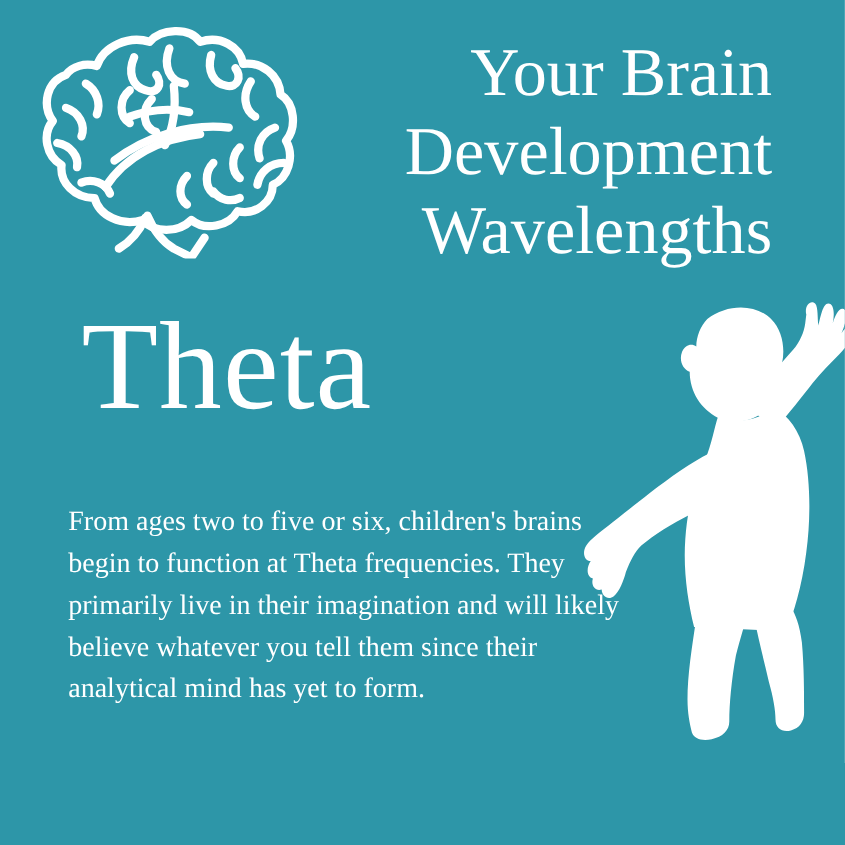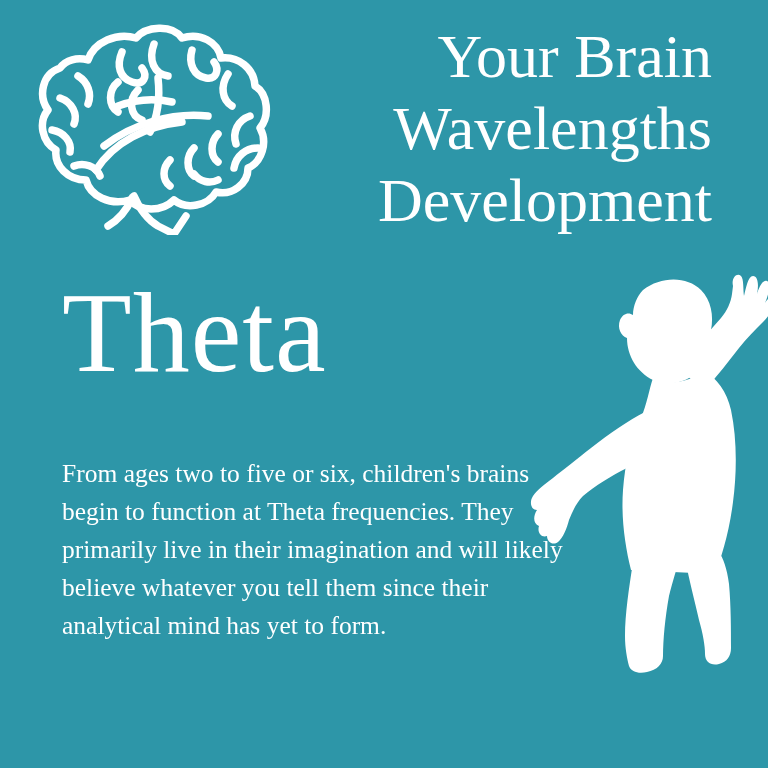--- a/index.html
+++ b/index.html
@@ -44,31 +44,31 @@
     position: absolute;
     right: 54px;
     top: 18px;
     width: 460px;
     text-align: right;
     color: #ffffff;
     font-size: 62px;
     line-height: 72px;
     letter-spacing: 0px;
     font-weight: normal;
-    margin: 2px;
+    margin: 12px;
   }
   #header-title .tline {
     display: block;
     white-space: nowrap;
   }
 
   
   #wave-name {
     position: absolute;
-    left: 62px;
+    left: 74px;
     top: 276px;
     color: #ffffff;
     font-size: 114px;
     line-height: 114px;
     font-weight: normal;
     margin: 0;
     letter-spacing: 1px;
   }
 
   
@@ -148,22 +148,22 @@
         <path d="M236 128 C224 128 214 136 212 148"></path>
         <path d="M196 114 C188 122 188 136 196 142"></path>
         <path d="M172 128 C164 136 164 150 172 156"></path>
         <path d="M148 140 C140 148 140 160 148 166"></path>
         <path d="M196 160 C188 164 178 162 172 154"></path>
       </svg>
     </div>
 
     <h1 id="header-title">
       <span class="tline">Your Brain</span>
+      <span class="tline">Development</span>
       <span class="tline">Wavelengths</span>
-      <span class="tline">Development</span>
     </h1>
   </div>
 
   <h2 id="wave-name">Theta</h2>
 
   <p id="description">From ages two to five or six, children's brains begin to function at Theta frequencies. They primarily live in their imagination and will likely believe whatever you tell them since their analytical mind has yet to form.</p>
 
   <div id="child-silhouette">
     <svg viewBox="0 0 250 415" xmlns="http://www.w3.org/2000/svg">
       <g fill="#ffffff">

